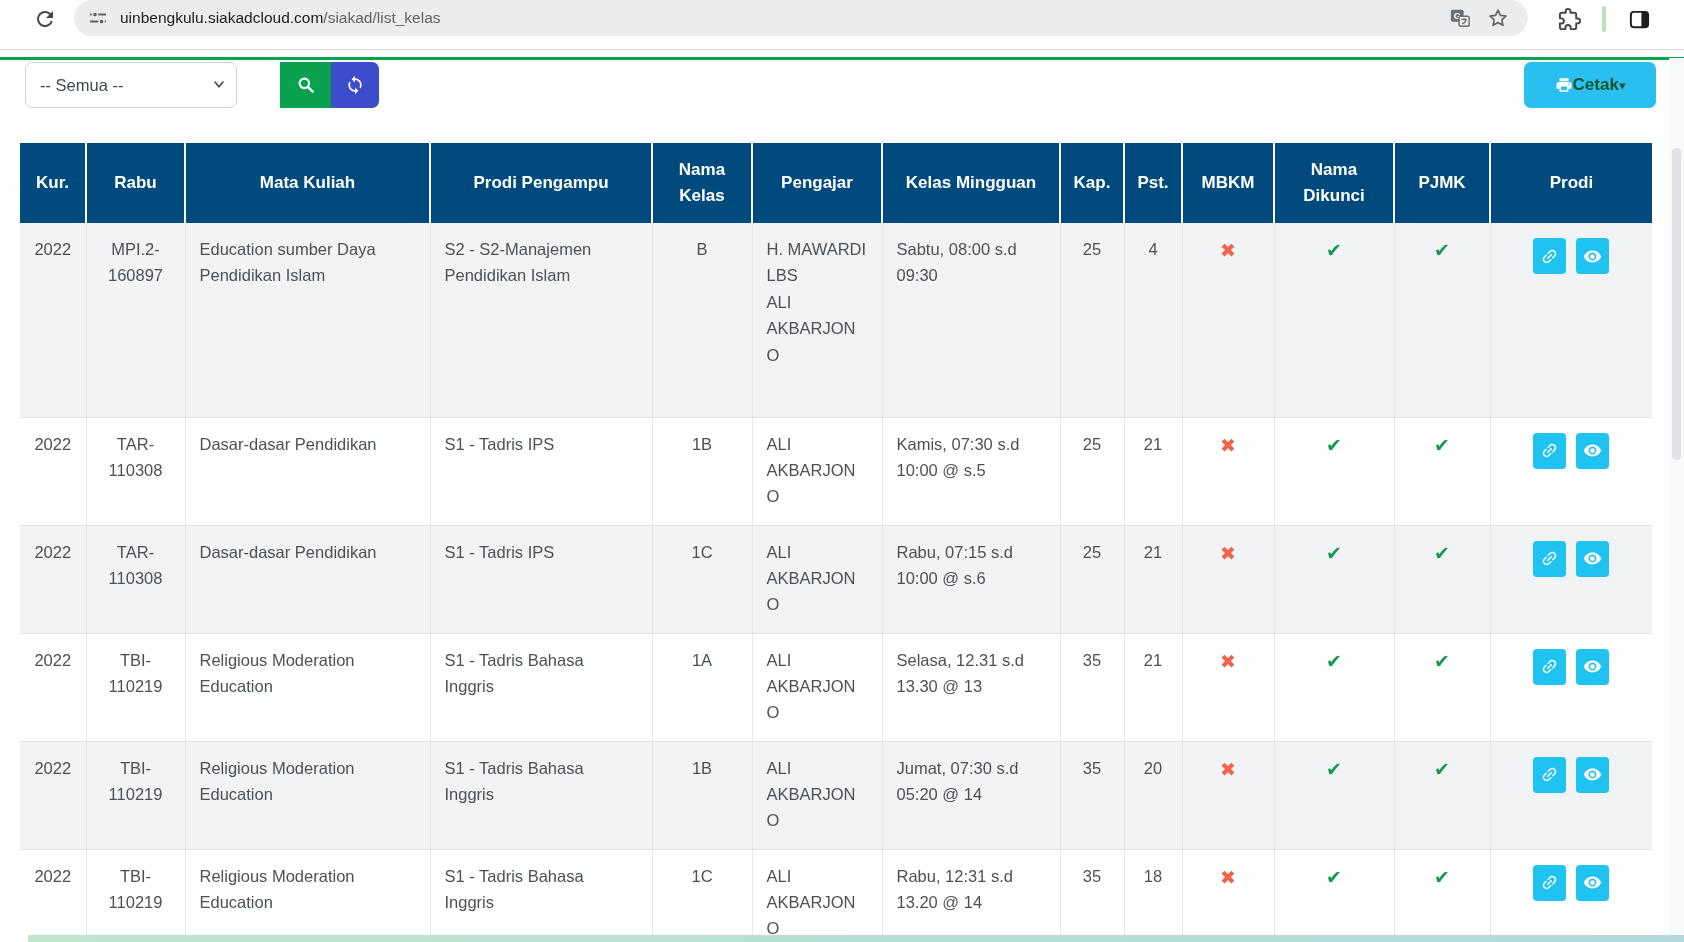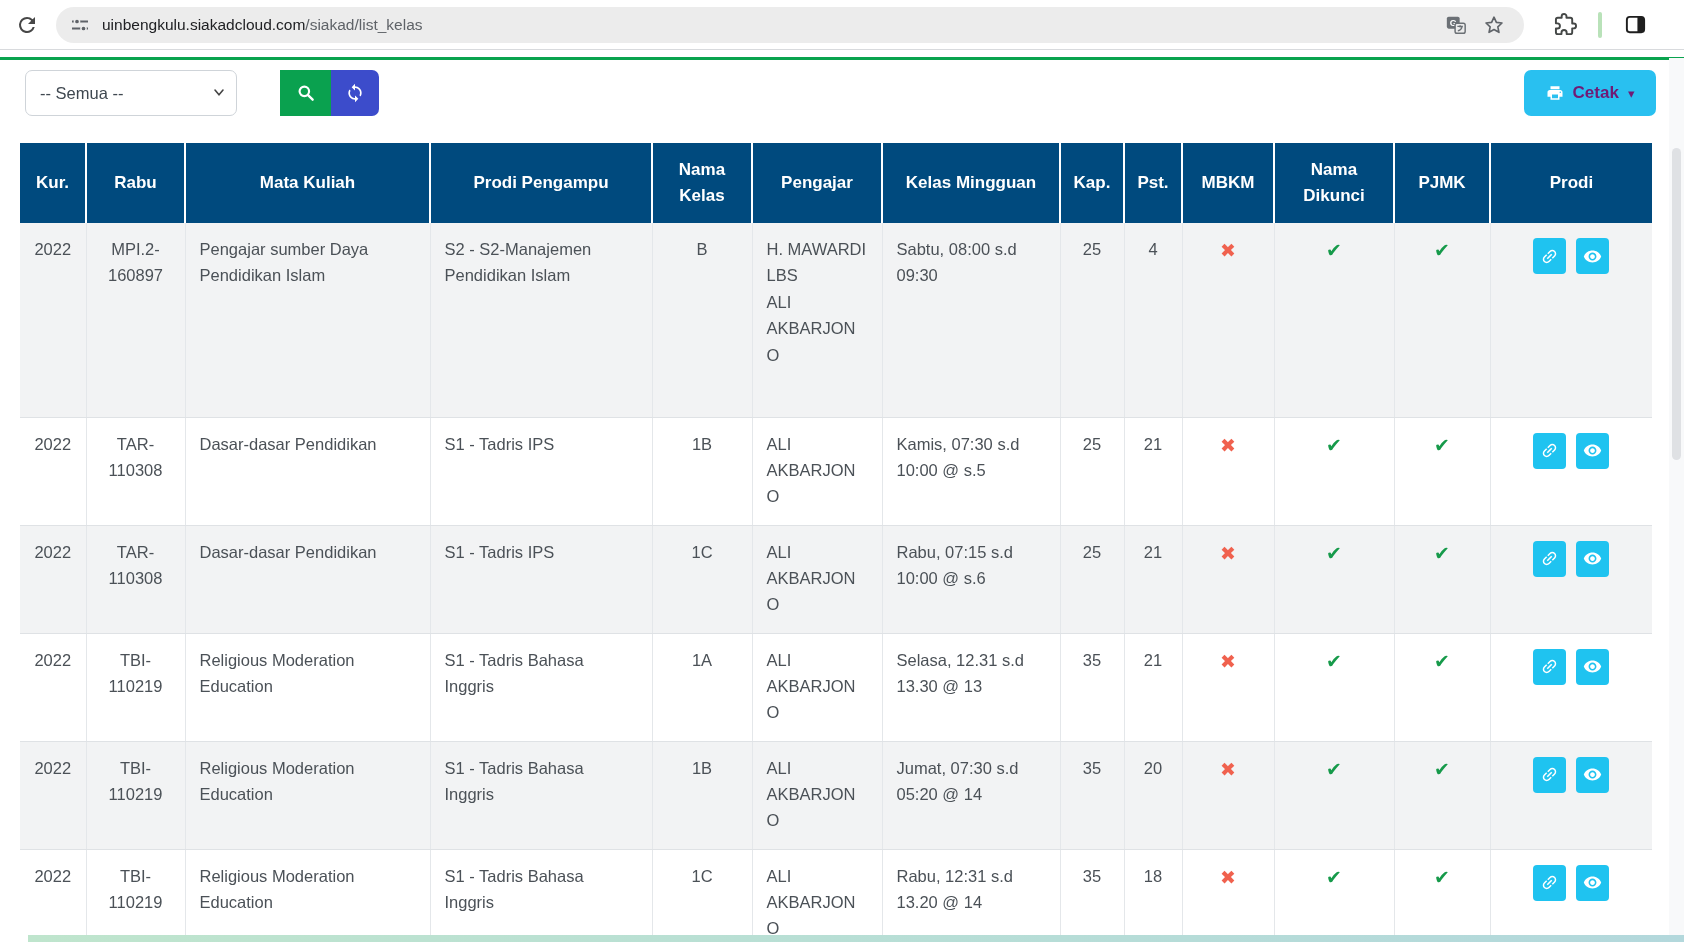--- a/index.html
+++ b/index.html
@@ -1,57 +1,57 @@
 <!DOCTYPE html>
 <html><head>
 <meta charset="utf-8">
 <style>
   * { margin:0; padding:0; box-sizing:border-box; }
   html,body { width:1684px; height:942px; overflow:hidden; background:#fff;
     font-family:"Liberation Sans","DejaVu Sans",sans-serif; }
 
   
   .toolbar { height:50px; background:#fff; border-bottom:1px solid #d8dadd;
-    display:flex; align-items:center; padding:0 8px; }
+    display:flex; align-items:flex-start; padding:0 26px; }
   .tb-btn { width:38px; height:38px; border:none; background:transparent; border-radius:50%;
     display:flex; align-items:center; justify-content:center; cursor:pointer; flex:0 0 auto; }
   .url-pill { height:36px; background:#ececec; border-radius:18px; display:flex; align-items:center;
     padding:0 14px; margin-left:10px; flex:1 1 auto; max-width:1468px; min-width:0; }
   .url-text { font-size:15.5px; margin-left:12px; white-space:nowrap; overflow:hidden; }
   .url-domain { color:#202124; }
   .url-path { color:#5f6368; }
   .pill-right { margin-left:auto; display:flex; align-items:center; gap:6px; }
   .after-pill { display:flex; align-items:center; margin-left:22px; gap:14px; }
   .ext-sep { width:4px; height:26px; border-radius:2px; background:#b9e2b9; }
 
   
   .page { position:relative; width:1684px; height:885px; background:#fff; }
   .top-green-line { position:absolute; top:7px; left:0; right:0; height:3px; background:#09a34e; }
 
-  .filter-bar { position:absolute; top:20px; left:25px; right:28px; height:46px;
+  .filter-bar { position:absolute; top:12px; left:25px; right:28px; height:46px;
     display:flex; align-items:center; }
   .select-wrap { position:relative; width:212px; height:46px; }
   .select-wrap select { width:100%; height:100%; border:1px solid #cfd4d9; border-radius:7px;
     background:#fff; font-size:16.5px; color:#3f4850; padding:0 34px 0 14px;
     -webkit-appearance:none; appearance:none; font-family:inherit; }
   .select-chevron { position:absolute; right:10px; top:14px; pointer-events:none; }
 
   .search-group { display:flex; height:46px; margin-left:43px; }
   .search-input { width:380px; height:46px; border:1px solid #cfd4d9; border-right:none;
     border-radius:7px 0 0 7px; font-size:16.5px; padding:0 16px; color:#3f4850; outline:none;
     font-family:inherit; }
   .search-input::placeholder { color:#9aa0a6; }
   .btn-search { width:51px; height:46px; border:none; background:#0aa14f; cursor:pointer;
     display:flex; align-items:center; justify-content:center; }
   .btn-refresh { width:48px; height:46px; border:none; background:#3c4ccb; cursor:pointer;
     border-radius:0 7px 7px 0; display:flex; align-items:center; justify-content:center; }
 
   .btn-cetak { margin-left:auto; height:46px; width:132px; border:none; border-radius:7px;
-    background:#29c0f0; color:#701a75; font-weight:bold; font-size:17px; cursor:pointer;
-    display:flex; align-items:center; justify-content:center; gap:9px; font-family:inherit; }
+    background:#29c0f0; color:#14532d; font-weight:bold; font-size:17px; cursor:pointer;
+    display:flex; align-items:center; justify-content:center; font-family:inherit; }
   .caret { font-size:13px; line-height:1; }
 
   
   .table-wrap { position:absolute; top:93px; left:20px; }
   table { border-collapse:collapse; table-layout:fixed; width:1632px; }
   col.w-kur{width:66px} col.w-kode{width:99px} col.w-mk{width:245px} col.w-prodi{width:222px}
   col.w-nama{width:100px} col.w-peng{width:130px} col.w-jadwal{width:178px} col.w-kap{width:64px}
   col.w-pst{width:58px} col.w-mbkm{width:92px} col.w-nilai{width:120px} col.w-pjmk{width:96px}
   col.w-aksi{width:162px}
   thead th { background:#004a7e; color:#fff; font-size:17px; font-weight:bold; height:80px;
@@ -214,21 +214,21 @@
           <th>MBKM</th>
           <th>Nama Dikunci</th>
           <th>PJMK</th>
           <th>Prodi</th>
         </tr>
       </thead>
       <tbody>
   <tr class="odd tall">
     <td class="c">2022</td>
     <td class="c">MPI.2-160897</td>
-    <td>Pengajar sumber Daya Pendidikan Islam</td>
+    <td>Education sumber Daya Pendidikan Islam</td>
     <td>S2 - S2-Manajemen Pendidikan Islam</td>
     <td class="c">B</td>
     <td>
               <div>H. MAWARDI LBS</div>
               <div>ALI AKBARJONO</div>
             </td>
     <td>Sabtu, 08:00 s.d 09:30</td>
     <td class="c">25</td>
     <td class="c">4</td>
     <td class="c"><span class="status-cross">✖</span></td>

